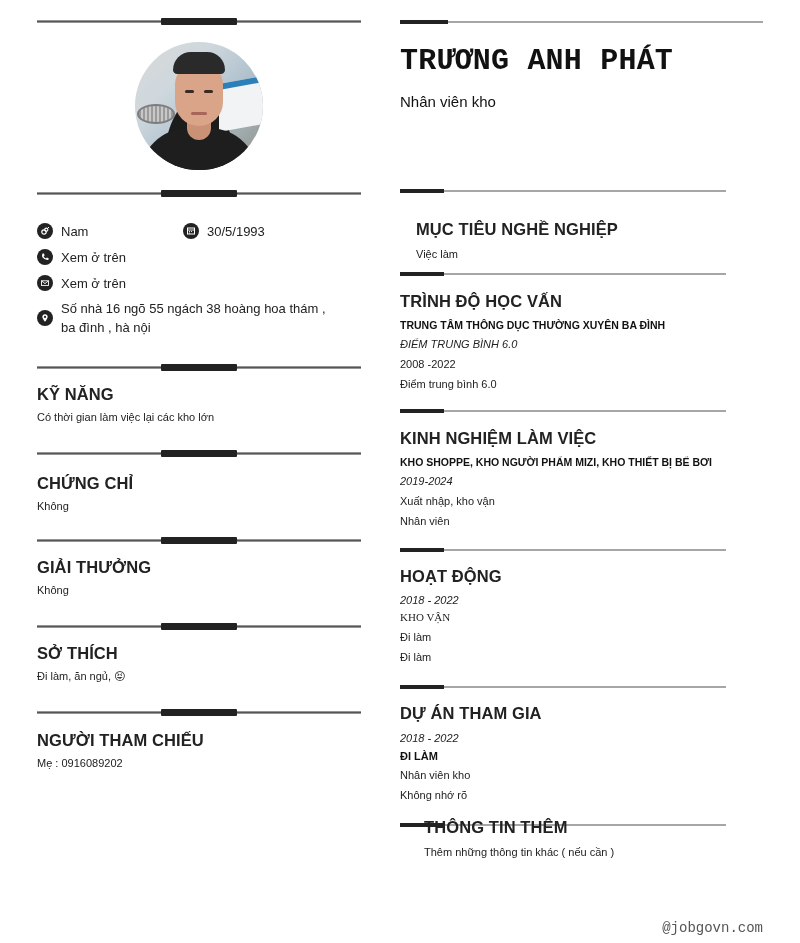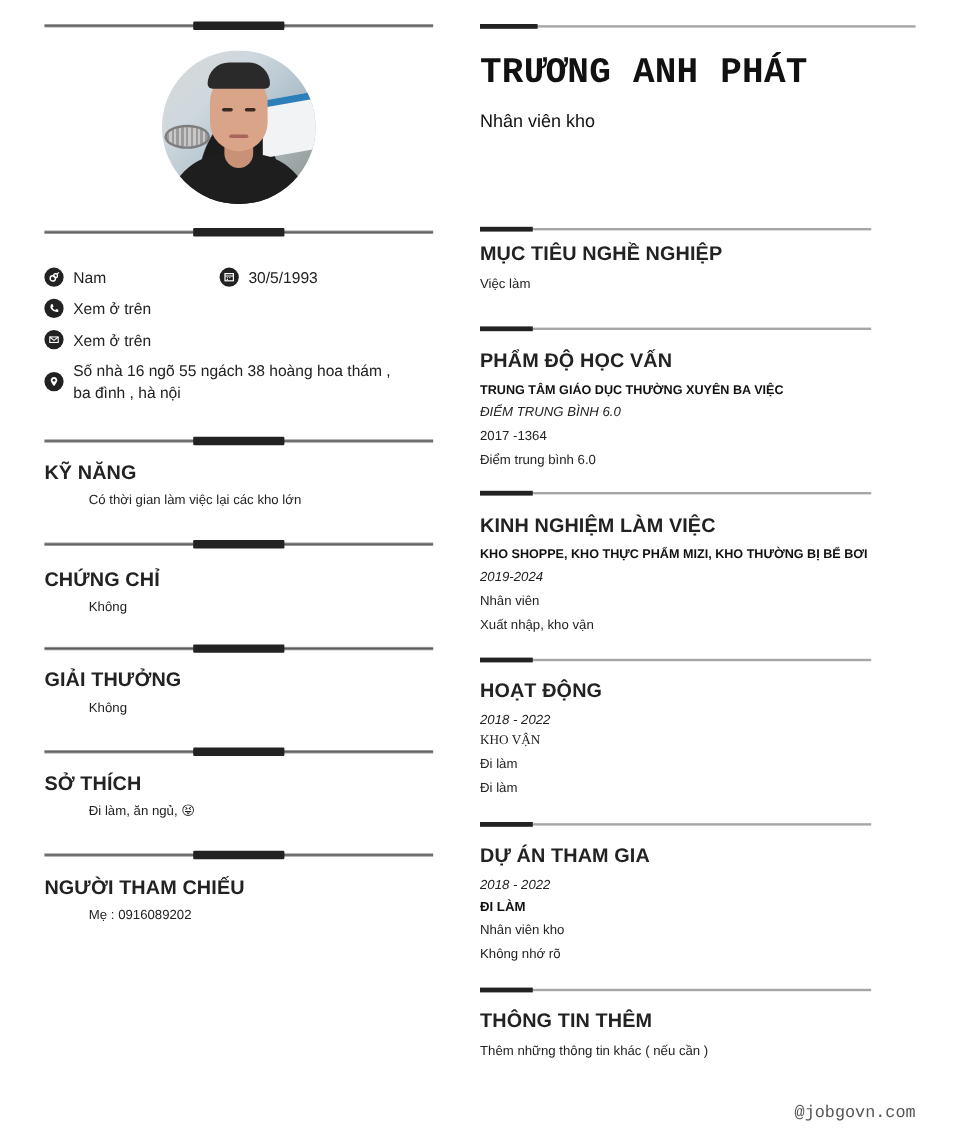--- a/index.html
+++ b/index.html
@@ -74,21 +74,21 @@
       display: inline-flex; align-items: center; justify-content: center;
       margin-right: 8px; margin-top: 1px; flex-shrink: 0;
     }
     .info-icon svg { width: 10px; height: 10px; }
 
     .left-section { position: absolute; left: 0; width: 324px; }
     .left-section h2 {
       font-size: 16.5px; font-weight: bold; color: #222; letter-spacing: 0.1px;
       line-height: 20px;
     }
-    .left-section p { font-size: 11px; color: #222; margin-top: 6px; line-height: 14px; margin-left: 37px; }
+    .left-section p { font-size: 11px; color: #222; margin-top: 6px; line-height: 14px; }
 
     
     .right-col { position: absolute; left: 400px; top: 0; width: 363px; }
 
     .right-divider {
       position: absolute; left: 0; height: 4px;
     }
     .right-divider .thin {
       position: absolute; left: 0; right: 0; top: 1px; height: 2px; background: #a6a6a6;
     }
@@ -251,47 +251,47 @@
       <div class="thick" style="width:48px;"></div>
   </div>
 
   <h1 class="name">TRƯƠNG ANH PHÁT</h1>
   <div class="job-title">Nhân viên kho</div>
 
   <div class="right-divider" style="top:189px; width:326px;">
     <div class="thin"></div>
       <div class="thick"></div>
   </div>
-  <div class="right-section" style="top:202px;">
+  <div class="right-section" style="top:219px;margin-left:16px;">
     <h2>MỤC TIÊU NGHỀ NGHIỆP</h2>
     <div class="line first">Việc làm</div>
   </div>
 
   <div class="right-divider" style="top:272px; width:326px;">
     <div class="thin"></div>
       <div class="thick"></div>
   </div>
   <div class="right-section" style="top:291px;">
-    <h2>PHẨM ĐỘ HỌC VẤN</h2>
-    <div class="org">TRUNG TÂM GIÁO DỤC THƯỜNG XUYÊN BA VIỆC</div>
+    <h2>TRÌNH ĐỘ HỌC VẤN</h2>
+    <div class="org">TRUNG TÂM THÔNG DỤC THƯỜNG XUYÊN BA ĐÌNH</div>
     <div class="ital">ĐIỂM TRUNG BÌNH 6.0</div>
-    <div class="line">2017 -1364</div>
+    <div class="line">2008 -2022</div>
     <div class="line">Điểm trung bình 6.0</div>
   </div>
 
   <div class="right-divider" style="top:409px; width:326px;">
     <div class="thin"></div>
       <div class="thick"></div>
   </div>
   <div class="right-section" style="top:428px;">
     <h2>KINH NGHIỆM LÀM VIỆC</h2>
-    <div class="org">KHO SHOPPE, KHO THỰC PHẨM MIZI, KHO THƯỜNG BỊ BỂ BƠI</div>
+    <div class="org">KHO SHOPPE, KHO NGƯỜI PHẨM MIZI, KHO THIẾT BỊ BỂ BƠI</div>
     <div class="ital">2019-2024</div>
+    <div class="line">Xuất nhập, kho vận</div>
     <div class="line">Nhân viên</div>
-    <div class="line">Xuất nhập, kho vận</div>
   </div>
 
   <div class="right-divider" style="top:548px; width:326px;">
     <div class="thin"></div>
       <div class="thick"></div>
   </div>
   <div class="right-section" style="top:566px;">
     <h2>HOẠT ĐỘNG</h2>
     <div class="ital" style="margin-top:7px;">2018 - 2022</div>
     <div class="line" style="margin-top:3px;font-family:Liberation Serif, serif;">KHO VẬN</div>
@@ -308,19 +308,19 @@
     <div class="ital" style="margin-top:8px;">2018 - 2022</div>
     <div class="bold-line">ĐI LÀM</div>
     <div class="line" style="margin-top:5px;">Nhân viên kho</div>
     <div class="line">Không nhớ rõ</div>
   </div>
 
   <div class="right-divider" style="top:823px; width:326px;">
     <div class="thin"></div>
       <div class="thick"></div>
   </div>
-  <div class="right-section" style="top:841px;">
+  <div class="right-section" style="top:817px;margin-left:24px;">
     <h2>THÔNG TIN THÊM</h2>
     <div class="line first">Thêm những thông tin khác ( nếu cần )</div>
   </div>
 </div>
 
 <div class="watermark">@jobgovn.com</div>
 
 </body></html>

